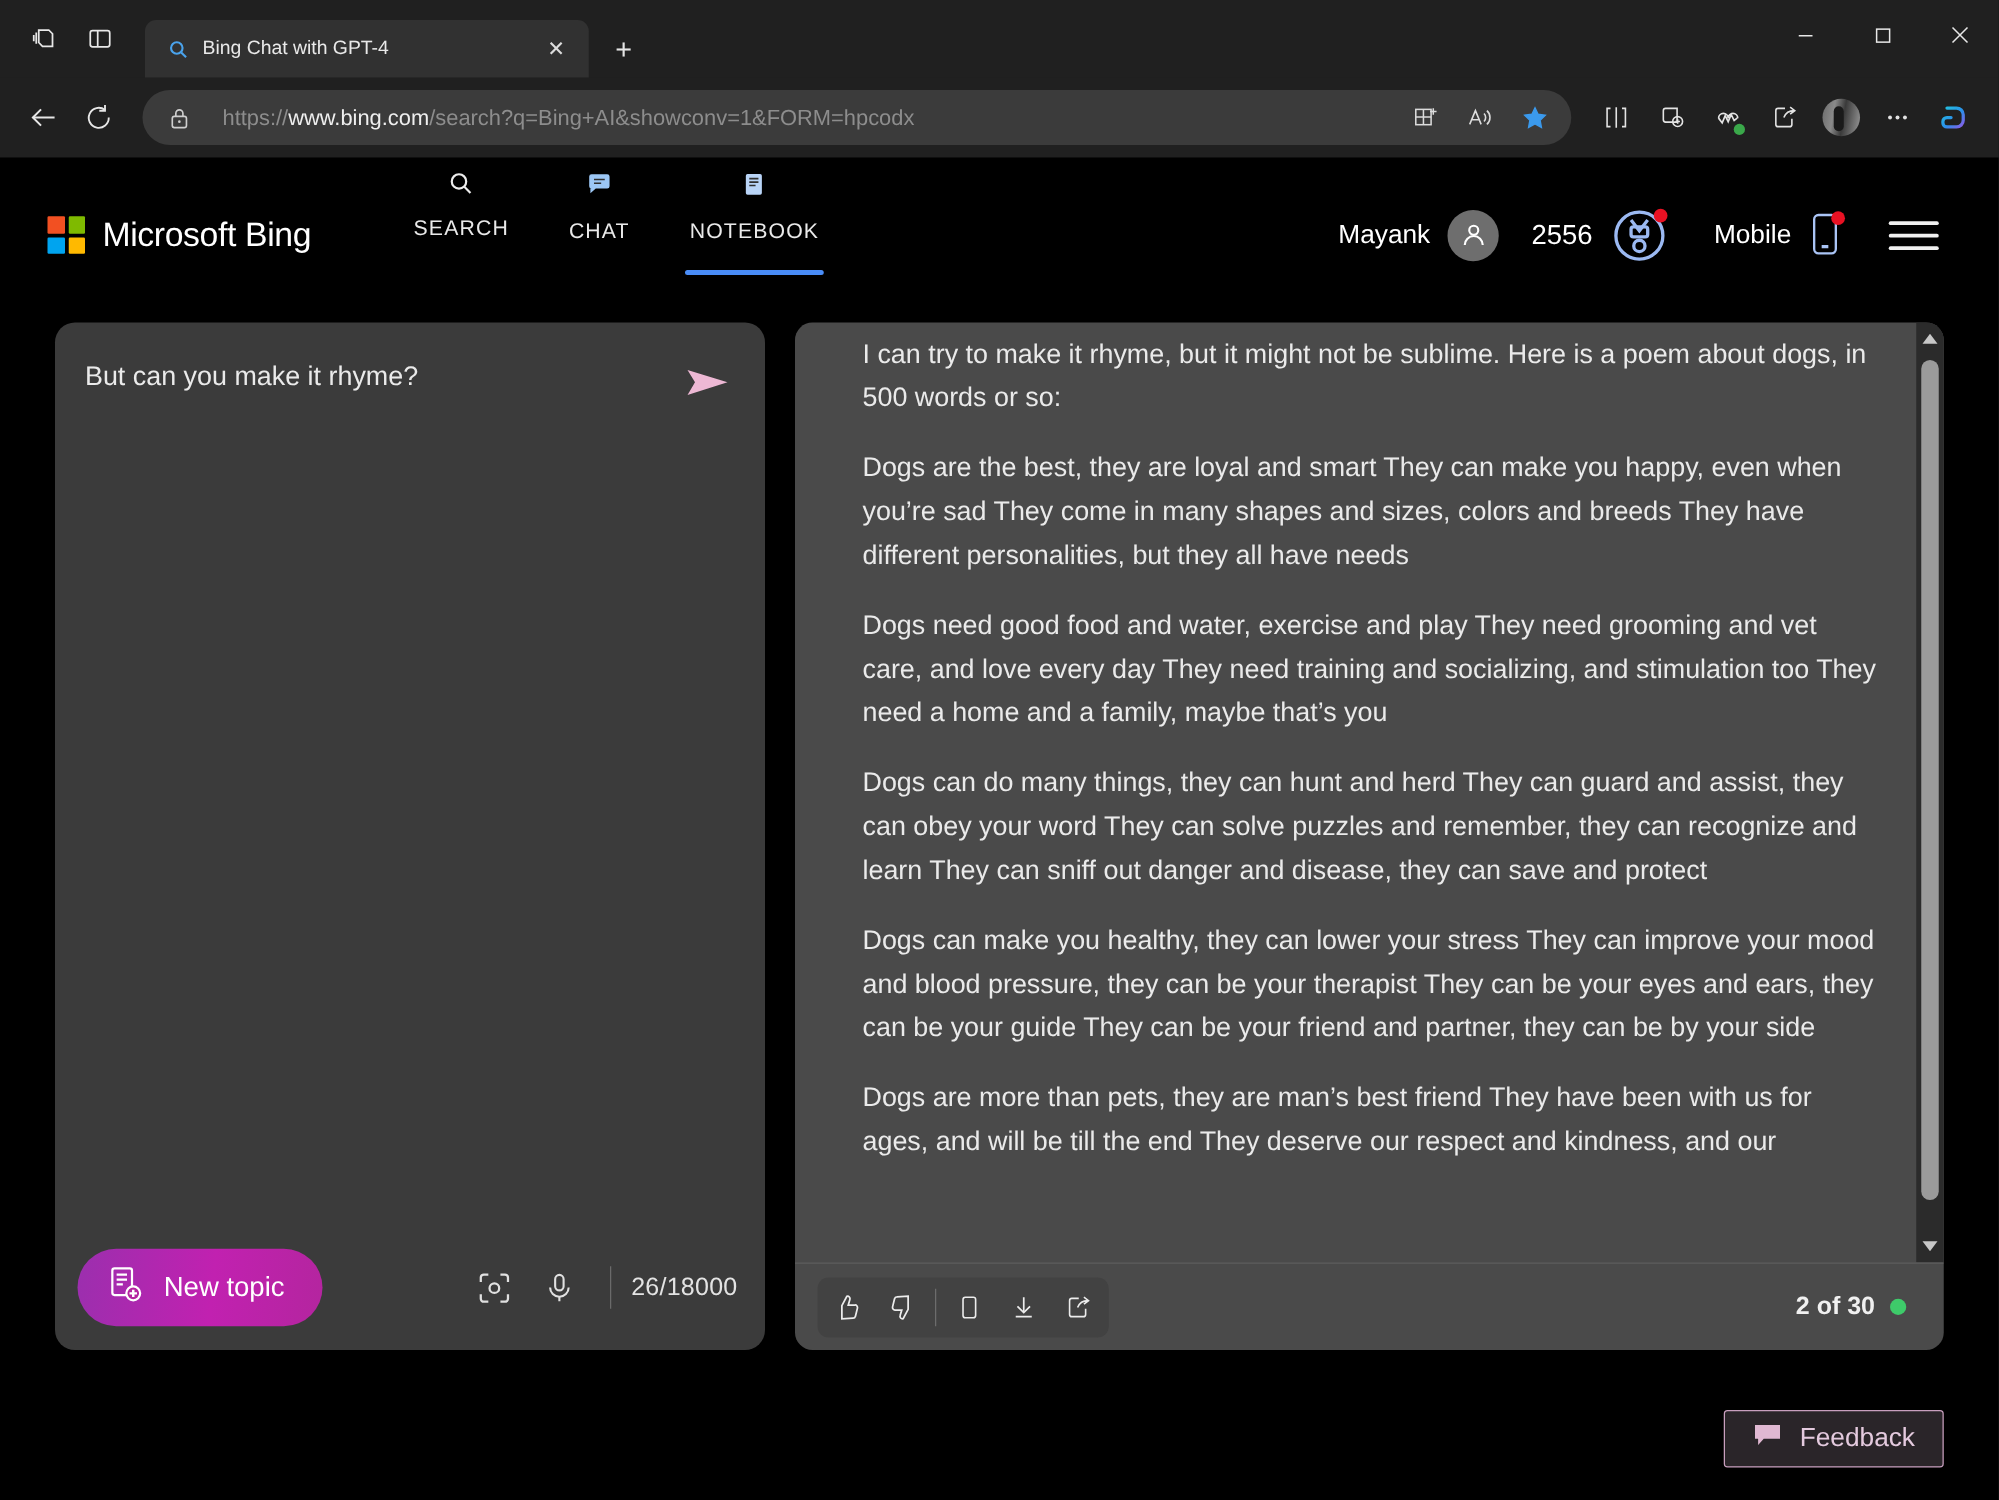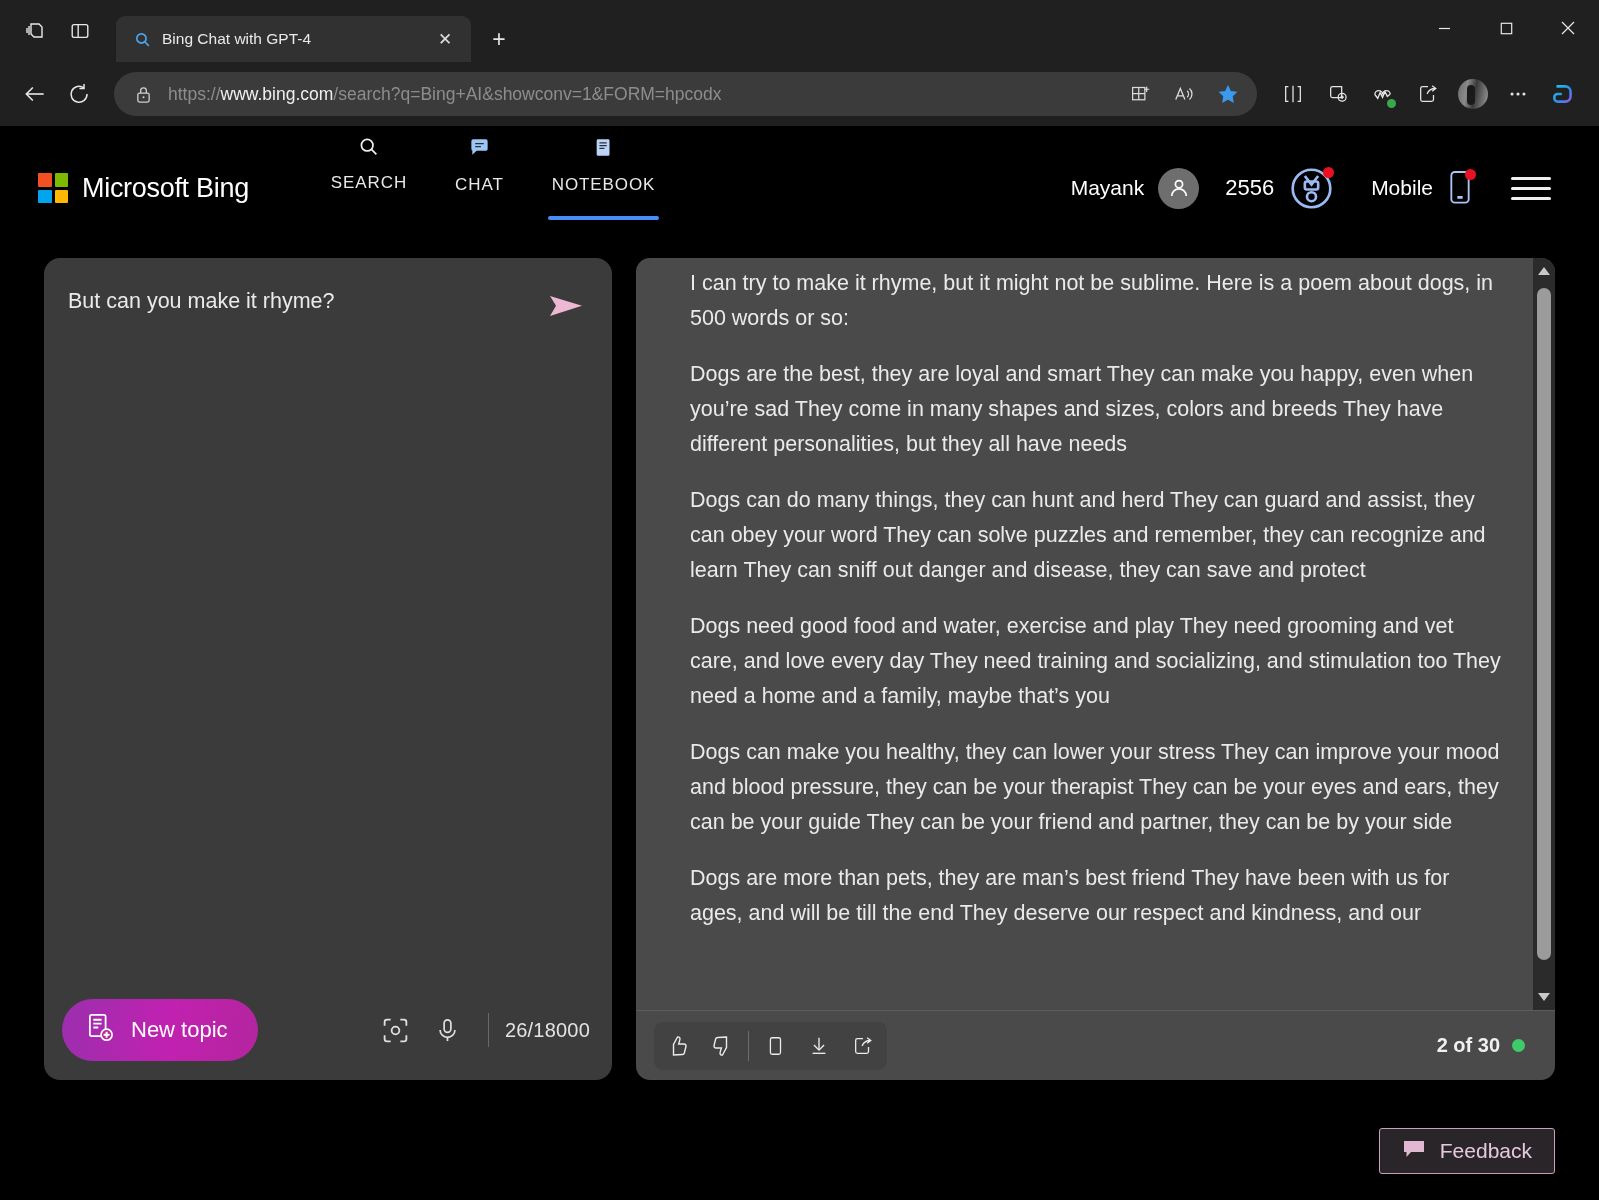--- a/index.html
+++ b/index.html
@@ -45,21 +45,21 @@
 
   .toolbar {
     height:64px; background:#202020; display:flex; align-items:center; padding:0 14px; gap:2px; flex:none;
   }
   .nav-btn {
     width:42px; height:42px; border-radius:6px; display:flex; align-items:center; justify-content:center;
     color:#e6e6e6; cursor:pointer; flex:none;
   }
   .urlbar {
     flex:1; height:44px; background:#3b3b3b; border-radius:22px; margin:0 12px;
-    display:flex; align-items:center; padding:0 8px 0 18px; gap:14px; cursor:text;
+    display:flex; align-items:center; padding:0 8px 0 18px; gap:24px; cursor:text;
   }
   .lock { width:22px; height:22px; flex:none; display:flex; align-items:center; justify-content:center; color:#cfcfcf; }
   .url-text { flex:1; font-size:17.5px; color:#8d8d8d; white-space:nowrap; overflow:hidden; }
   .url-text b { color:#efefef; font-weight:400; }
   .url-actions { display:flex; align-items:center; gap:2px; }
   .ua-btn {
     width:42px; height:38px; border-radius:6px; display:flex; align-items:center; justify-content:center;
     color:#dcdcdc; cursor:pointer;
   }
   .tb-right { display:flex; align-items:center; gap:1px; }
@@ -441,22 +441,22 @@
               <span class="counter">26/18000</span>
             </div>
           </div>
         </div>
 
         <div class="chatcard">
           <div class="chat-scrollarea">
             <div class="chat-body">
               <p class="chat-p">I can try to make it rhyme, but it might not be sublime. Here is a poem about dogs, in 500 words or so:</p>
               <p class="chat-p">Dogs are the best, they are loyal and smart They can make you happy, even when you’re sad They come in many shapes and sizes, colors and breeds They have different personalities, but they all have needs</p>
+              <p class="chat-p">Dogs need good food and water, exercise and play They need grooming and vet care, and love every day They need training and socializing, and stimulation too They need a home and a family, maybe that’s you</p>
               <p class="chat-p">Dogs can do many things, they can hunt and herd They can guard and assist, they can obey your word They can solve puzzles and remember, they can recognize and learn They can sniff out danger and disease, they can save and protect</p>
-              <p class="chat-p">Dogs need good food and water, exercise and play They need grooming and vet care, and love every day They need training and socializing, and stimulation too They need a home and a family, maybe that’s you</p>
               <p class="chat-p">Dogs can make you healthy, they can lower your stress They can improve your mood and blood pressure, they can be your therapist They can be your eyes and ears, they can be your guide They can be your friend and partner, they can be by your side</p>
               <p class="chat-p">Dogs are more than pets, they are man’s best friend They have been with us for ages, and will be till the end They deserve our respect and kindness, and our</p>
             </div>
             <div class="scrollbar">
               <span class="sb-arrow">
                 <svg width="14" height="10" viewBox="0 0 14 10" fill="#c8c8c8">
                     <path d="M7 1 L13 9 H1 Z"></path>
                   </svg>
               </span>
               <span class="sb-track">

